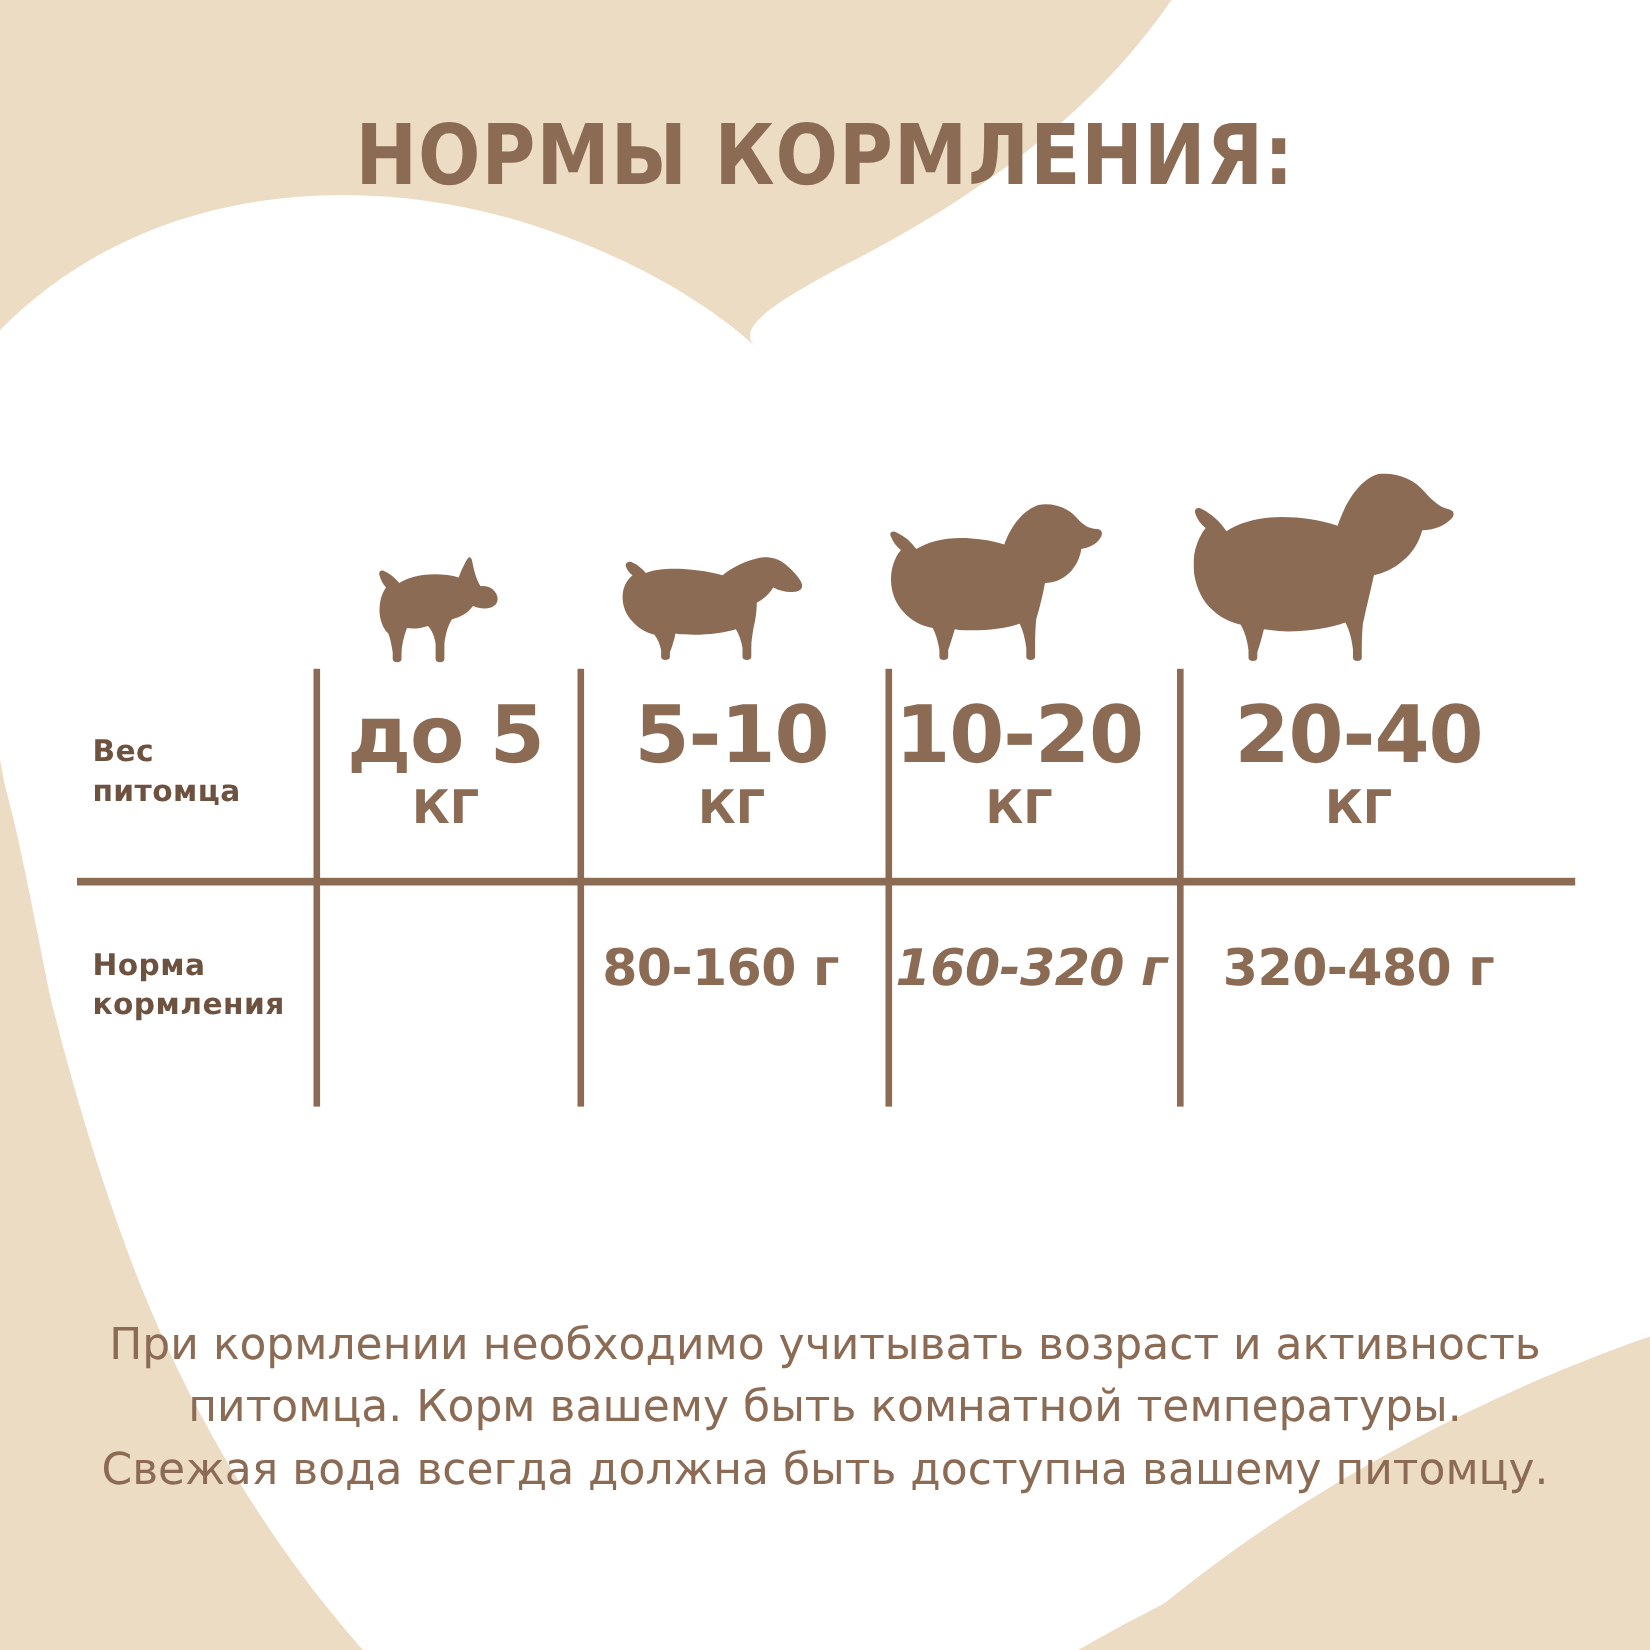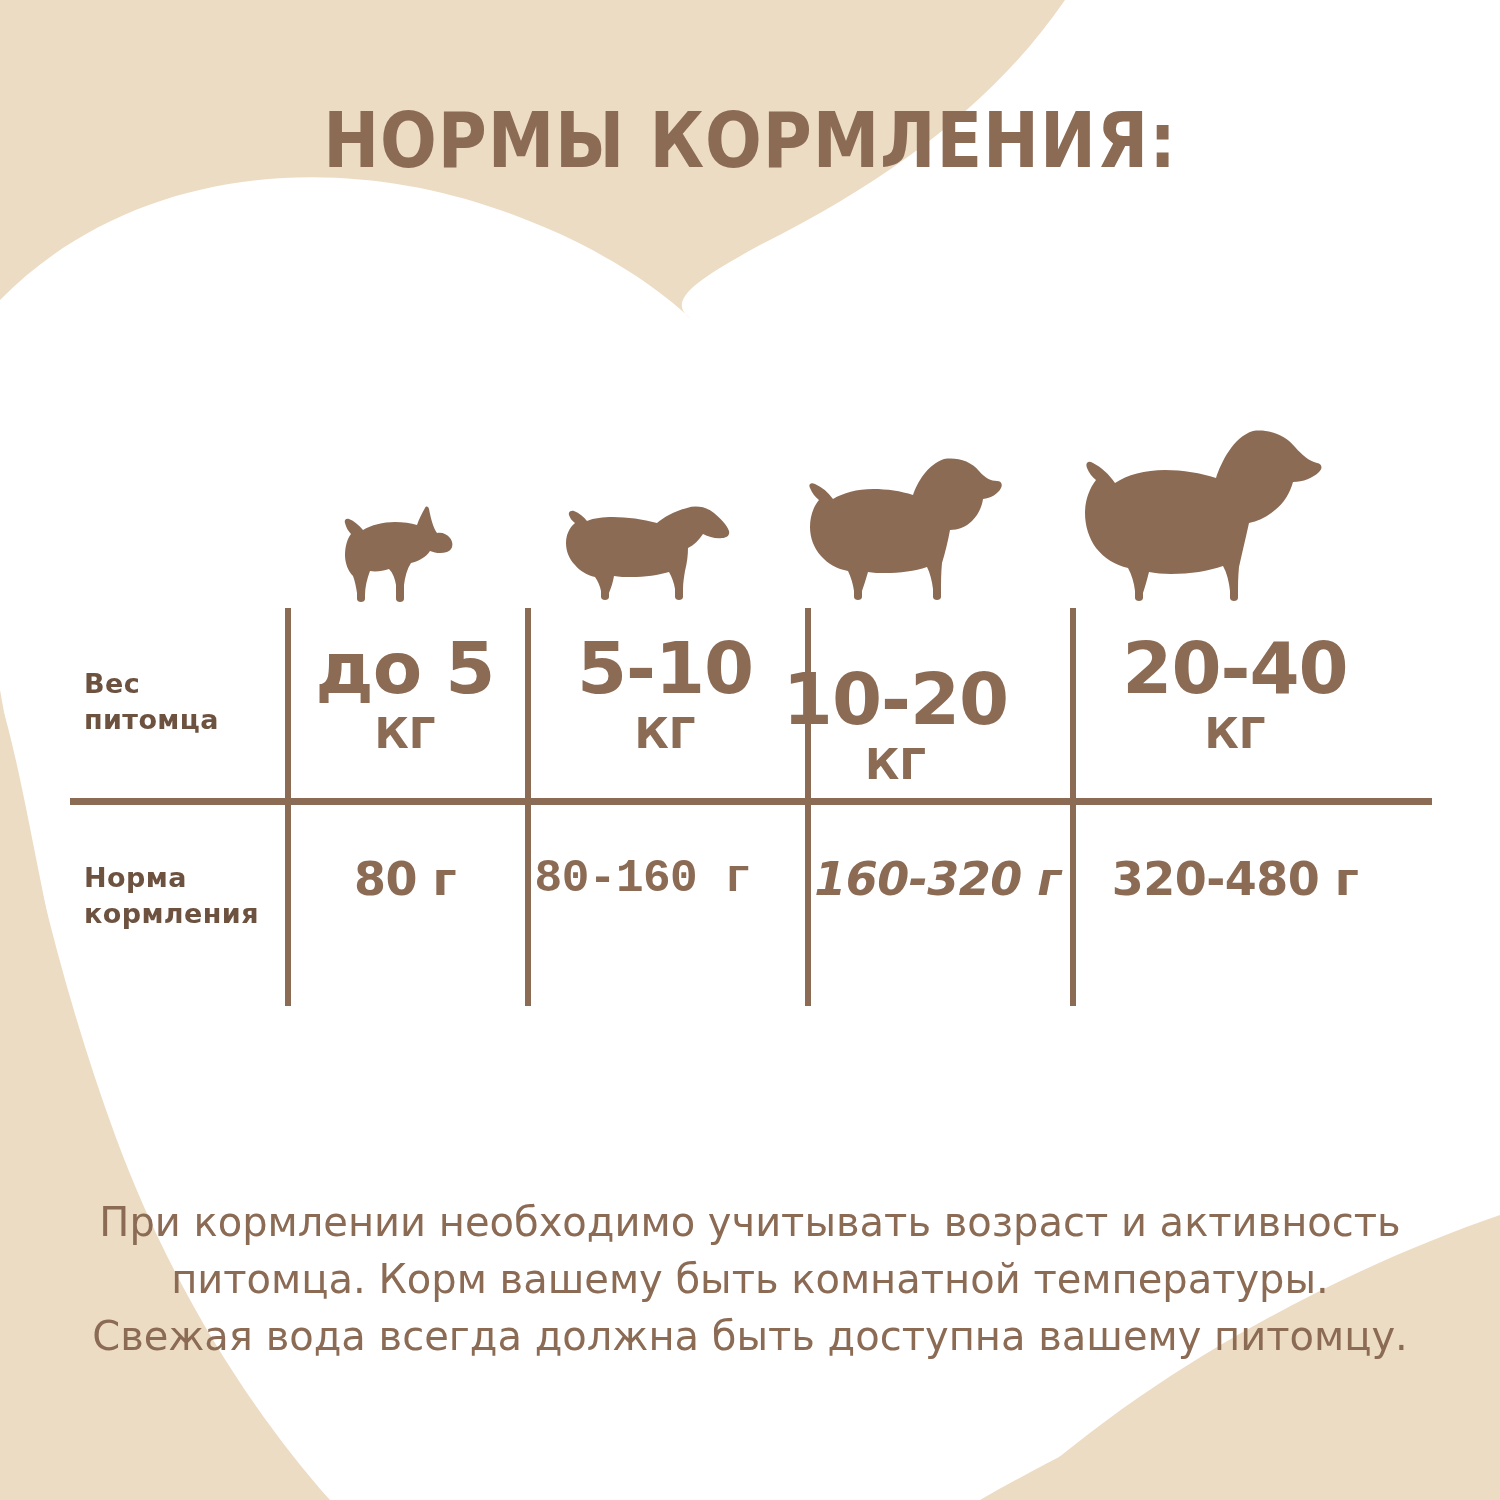--- a/index.html
+++ b/index.html
@@ -263,31 +263,30 @@
     </div>
 
     <div class="hcell" style="left:215px; width:240px;">
       <span class="range">до 5</span>
       <span class="unit">КГ</span>
     </div>
     <div class="hcell" style="left:455px; width:280px;">
       <span class="range">5-10</span>
       <span class="unit">КГ</span>
     </div>
-    <div class="hcell" style="left:703px; width:245px;margin-top:31px;">
+    <div class="hcell" style="left:734px; width:245px;">
       <span class="range">10-20</span>
       <span class="unit">КГ</span>
     </div>
     <div class="hcell" style="left:1000px; width:330px;">
       <span class="range">20-40</span>
       <span class="unit">КГ</span>
     </div>
 
-    <div class="vcell" style="left:215px; width:240px;">80 г</div>
-    <div class="vcell" style="left:447px; width:252px;font-family:Liberation Mono, monospace;">80-160 г</div>
+    <div class="vcell" style="left:459px; width:252px;">80-160 г</div>
     <div class="vcell" style="left:735px; width:265px;font-style:italic;">160-320 г</div>
     <div class="vcell" style="left:1000px; width:330px;">320-480 г</div>
 
   </div>
 
   <div class="note">
     <span>При кормлении необходимо учитывать возраст и активность</span>
     <span>питомца. Корм вашему быть комнатной температуры.</span>
     <span>Свежая вода всегда должна быть доступна вашему питомцу.</span>
   </div>

